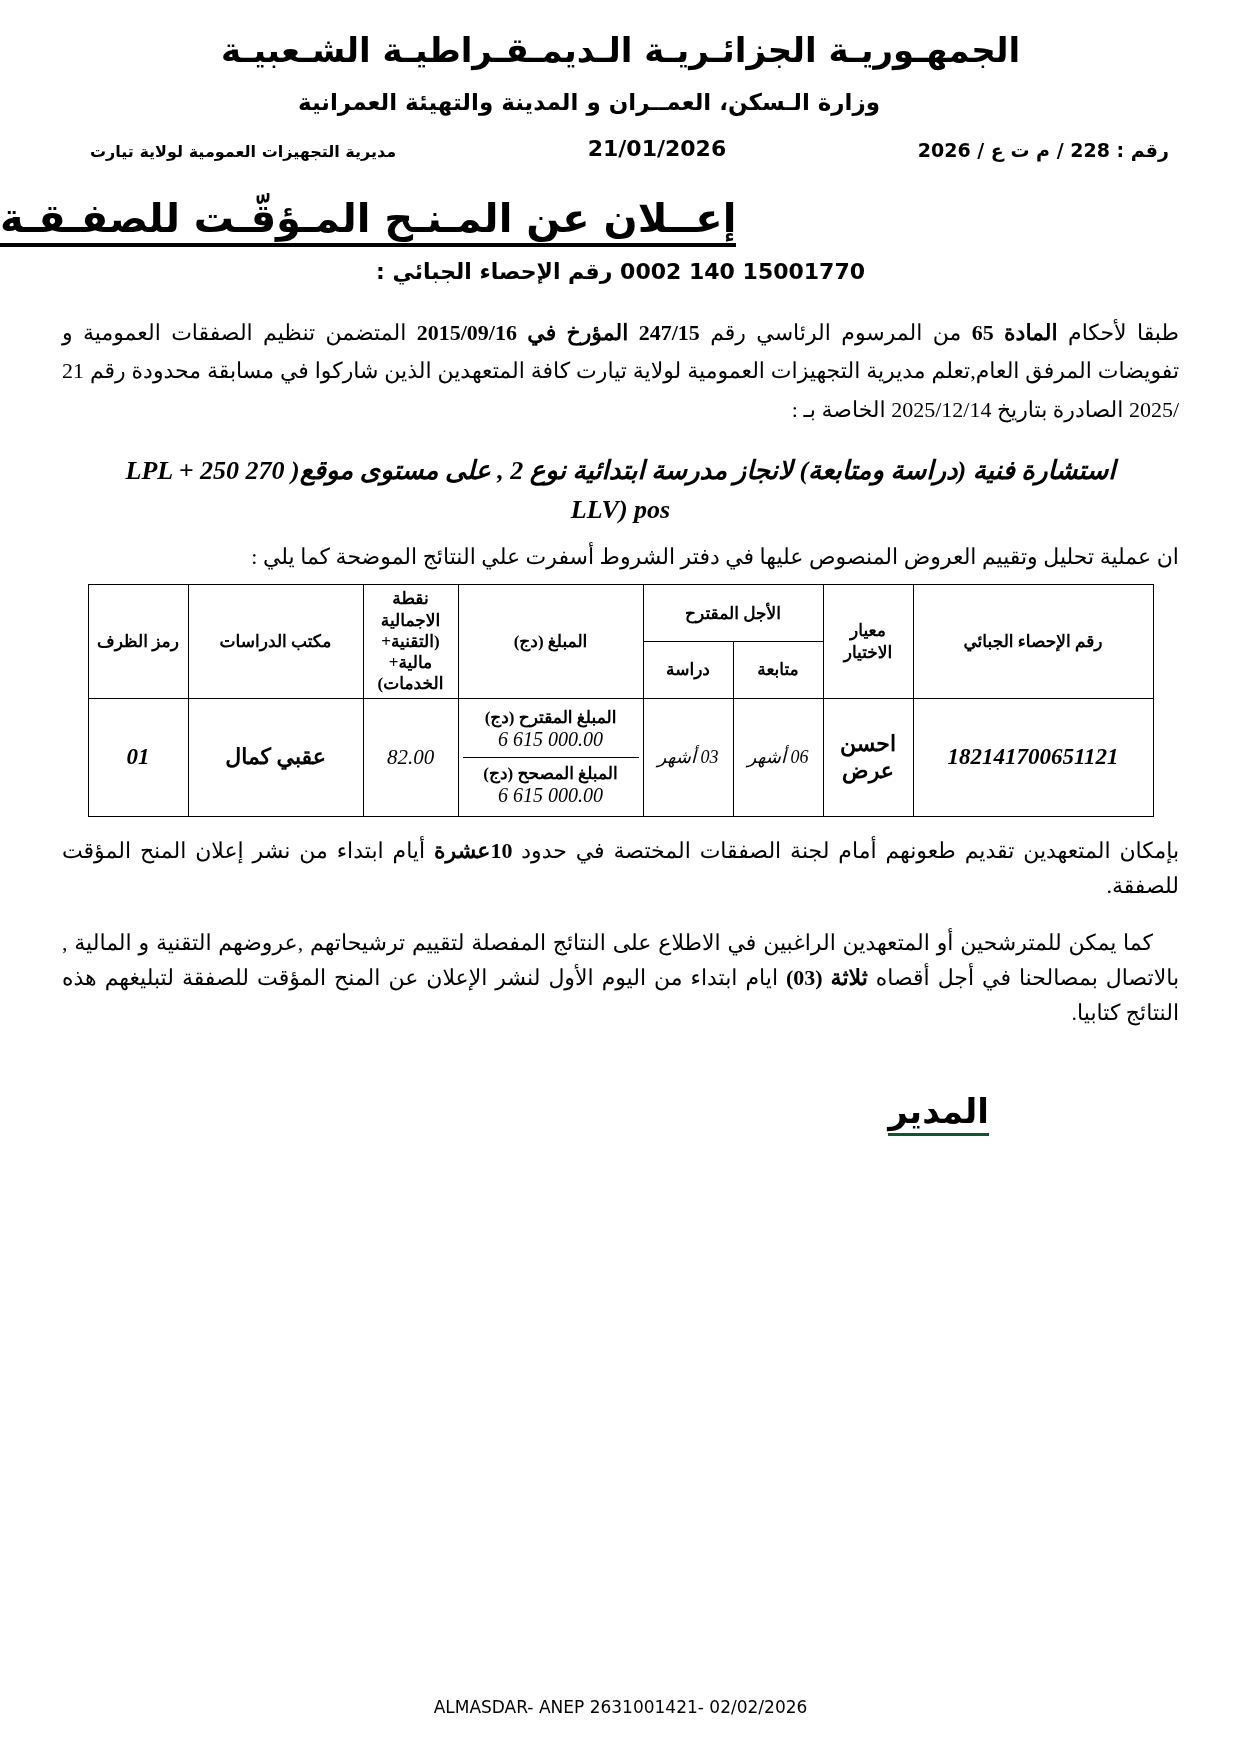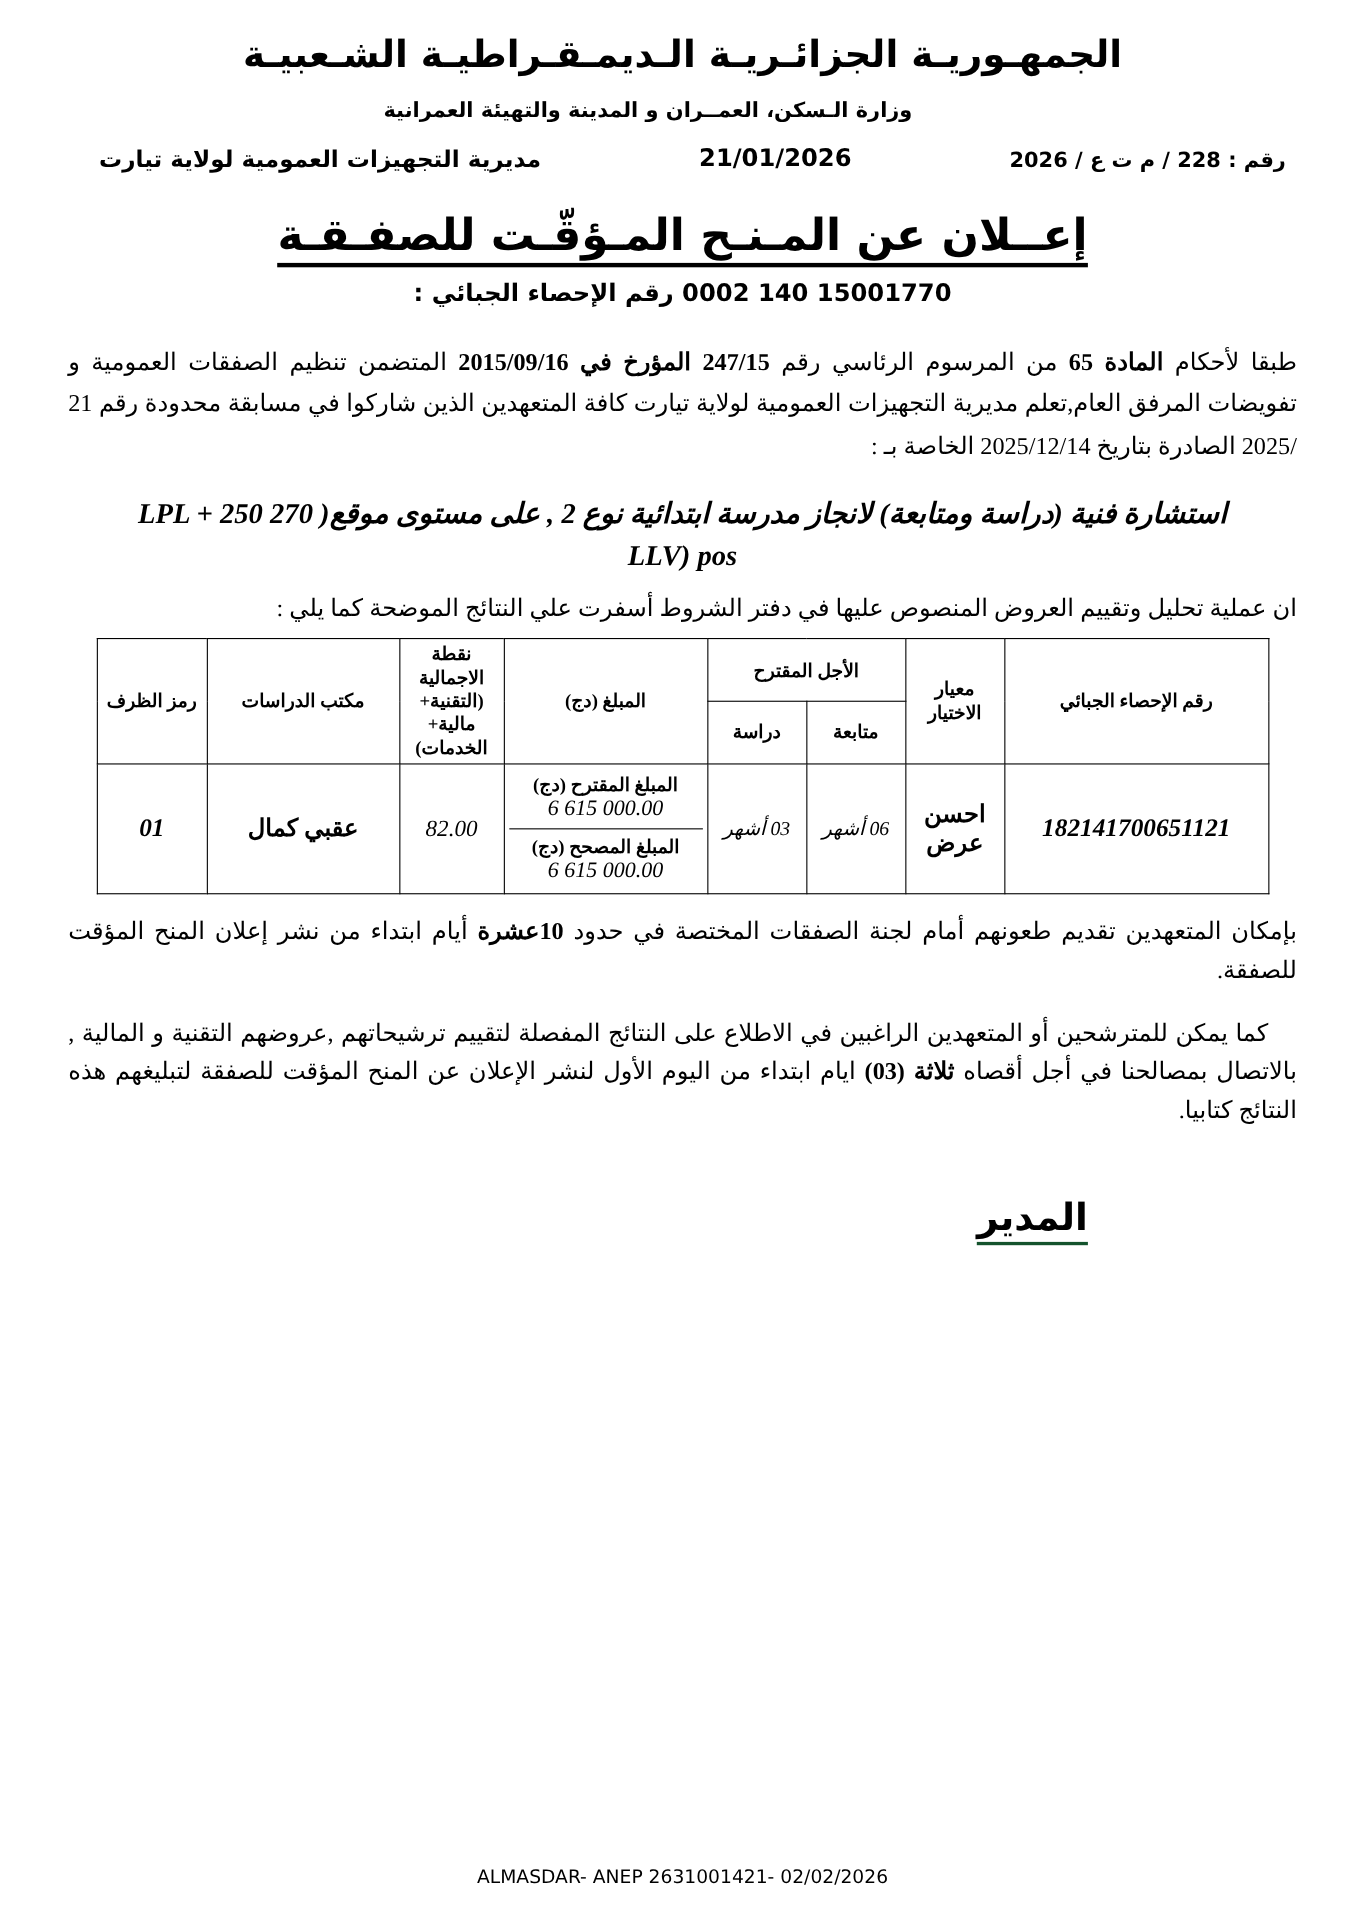--- a/index.html
+++ b/index.html
@@ -28,41 +28,41 @@
     font-weight: bold;
     font-size: 34px;
     letter-spacing: 0.5px;
     padding-top: 30px;
     line-height: 1.2;
   }
   .hdr-ministry {
     text-align: center;
     font-family: "DejaVu Sans", "Liberation Sans", sans-serif;
     font-weight: bold;
-    font-size: 19px;
+    font-size: 23px;
     margin-top: 18px;
     padding-right: 63px;
   }
   .hdr-row {
     display: flex;
     flex-direction: row;
     align-items: flex-end;
     justify-content: space-between;
     margin-top: 8px;
     padding: 0 72px 0 90px;
     font-family: "DejaVu Sans", "Liberation Sans", sans-serif;
     font-weight: bold;
   }
-  .hdr-directorate { font-size: 21px; white-space: nowrap; }
+  .hdr-directorate { font-size: 16px; white-space: nowrap; }
   .hdr-date { font-size: 22px; direction: ltr; white-space: nowrap; margin-top: 13px; }
   .hdr-ref { font-size: 19px; white-space: nowrap; }
 
   
   .doc-title {
-    text-align: center;
+    text-align: left;
     margin-top: 34px;
     font-family: "DejaVu Sans", "Liberation Sans", sans-serif;
     font-weight: bold;
     font-size: 40px;
   }
   .doc-title span {
     border-bottom: 4px solid #000;
     padding-bottom: 2px;
   }
   .tax-line {

